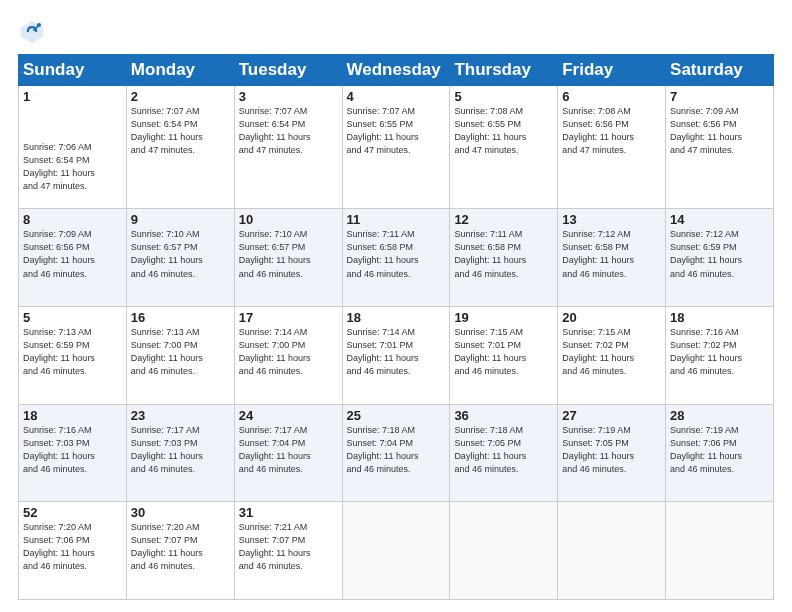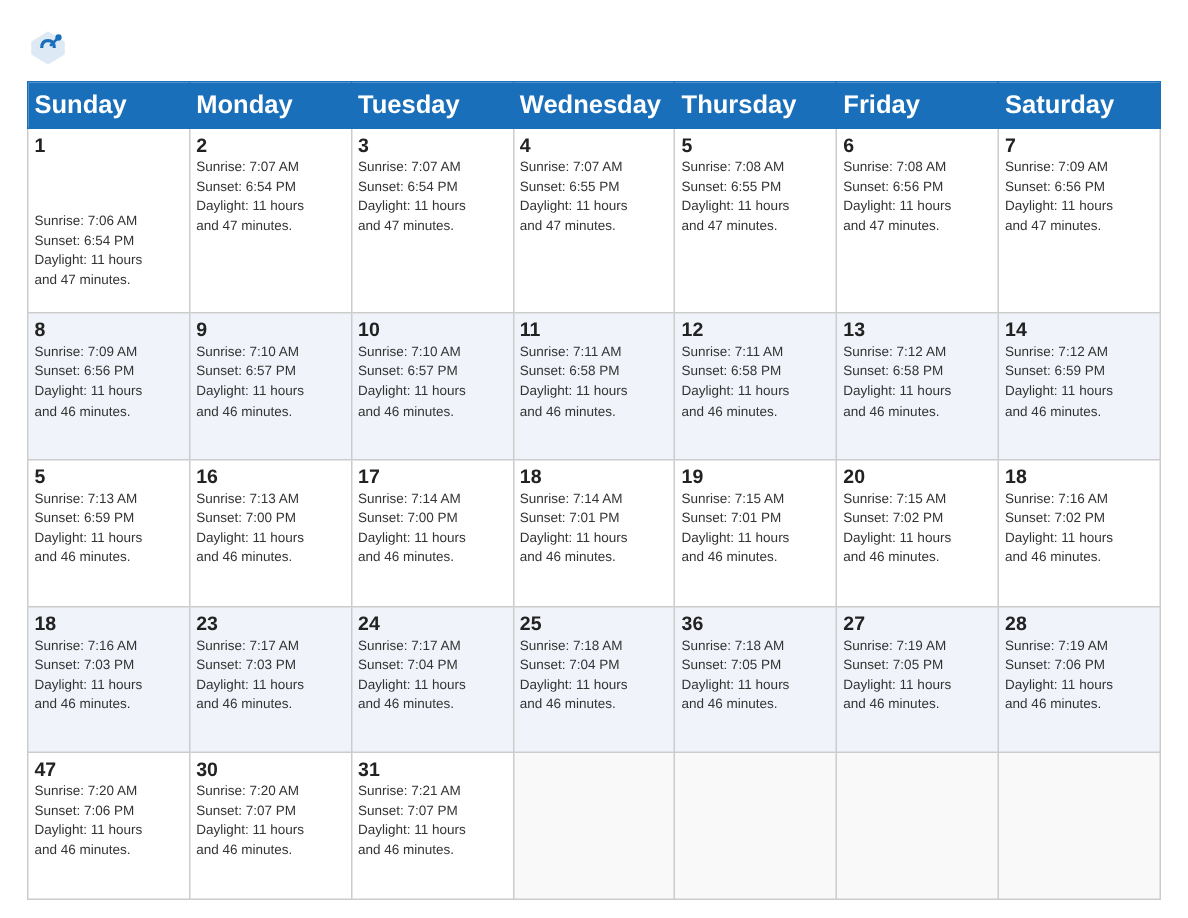--- a/index.html
+++ b/index.html
@@ -338,21 +338,21 @@
           <td>
             <span class="day-num">28</span>
             <div class="day-info" style="white-space: pre-line;">Sunrise: 7:19 AM
 Sunset: 7:06 PM
 Daylight: 11 hours
 and 46 minutes.</div>
           </td>
         </tr>
         <tr>
           <td>
-            <span class="day-num">47</span>
+            <span class="day-num">52</span>
             <div class="day-info" style="white-space: pre-line;">Sunrise: 7:20 AM
 Sunset: 7:06 PM
 Daylight: 11 hours
 and 46 minutes.</div>
           </td>
           <td>
             <span class="day-num">30</span>
             <div class="day-info" style="white-space: pre-line;">Sunrise: 7:20 AM
 Sunset: 7:07 PM
 Daylight: 11 hours

